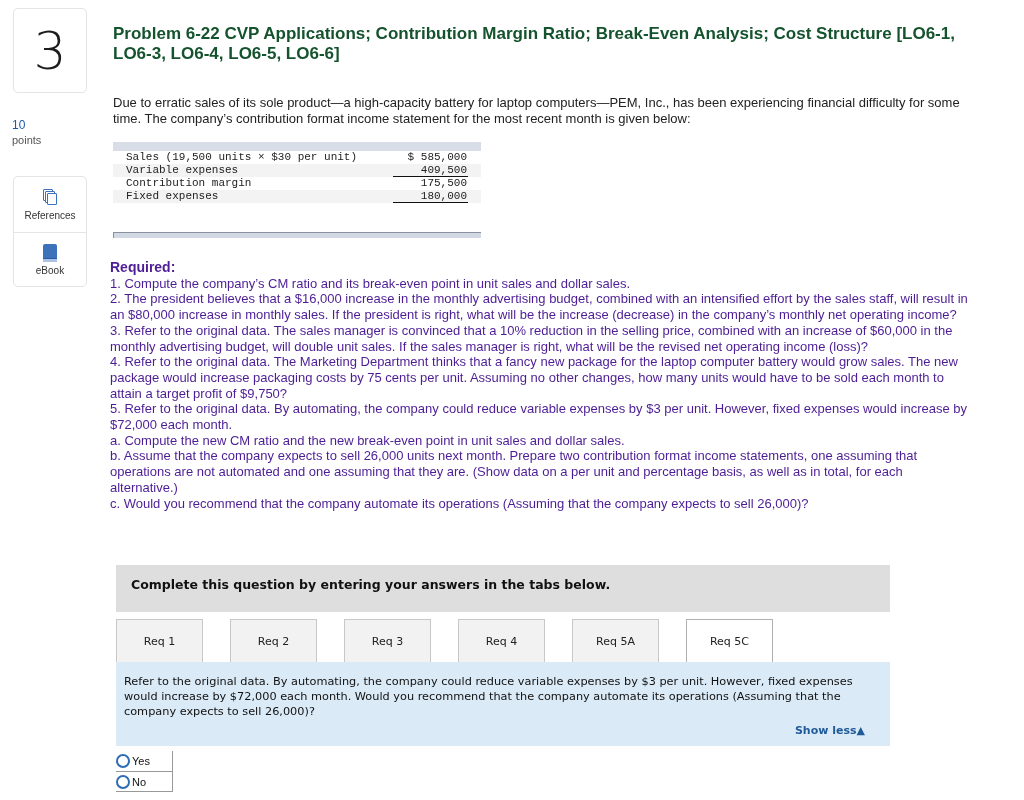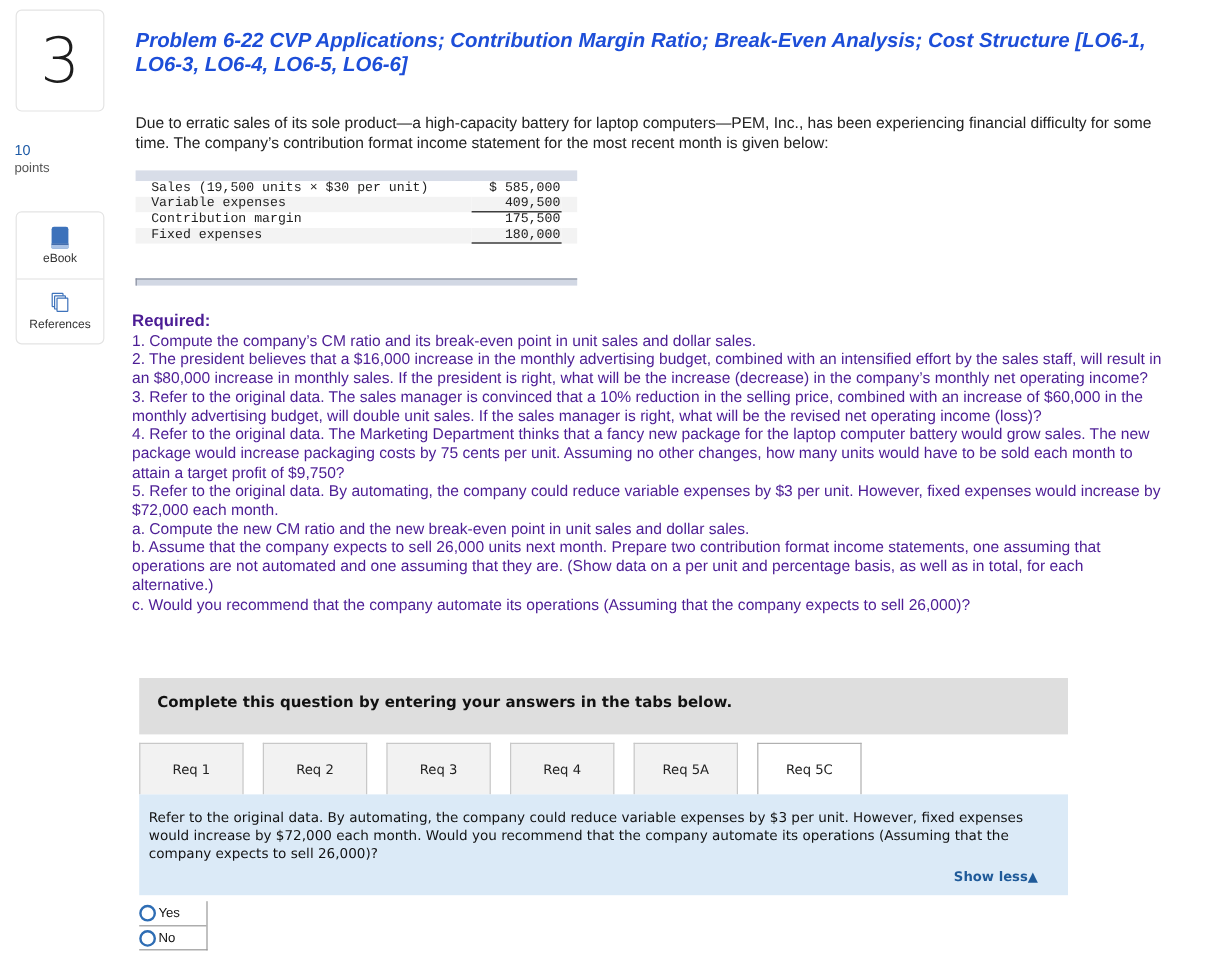--- a/index.html
+++ b/index.html
@@ -22,21 +22,21 @@
   .tool { height: 55px; display: flex; flex-direction: column; align-items: center; justify-content: center; cursor: pointer; }
   .tool + .tool { border-top: 1px solid #e4e4e4; }
   .tool-label { font-size: 10px; color: #333; margin-top: 3px; }
   .book-icon { width: 14px; height: 18px; background: #3d72bb; border-radius: 2px 2px 1px 1px; position: relative; }
   .book-icon::after { content: ""; position: absolute; left: 0; right: 0; bottom: 0; height: 3px; background: #a9c2e6; border-top: 1px solid #2c5aa0; }
   .refs-icon { width: 16px; height: 18px; position: relative; }
   .refs-icon span { position: absolute; width: 10px; height: 12px; border: 1.5px solid #3d72bb; background: #fff; border-radius: 1px; }
 
   .title {
     position: absolute; left: 113px; top: 24px; width: 880px;
-    font-size: 17px; font-weight: bold; line-height: 20px; color: #1d4ed8; font-style: italic;
+    font-size: 17px; font-weight: bold; line-height: 20px; color: #14532d;
   }
   .intro {
     position: absolute; left: 113px; top: 95px; width: 860px;
     font-size: 13px; line-height: 15.5px; color: #222;
   }
 
   .stmt-wrap { position: absolute; left: 113px; top: 142px; width: 368px; height: 97px; }
   .stmt-topbar { height: 9px; background: #d8dde8; }
   .stmt-botbar { position: absolute; left: 0; top: 90px; width: 368px; height: 6px; background: #d2d8e4; border-top: 1.5px solid #8a90a0; border-left: 1px solid #8a90a0; }
   .stmt-table { border-collapse: collapse; font-family: "Liberation Mono", monospace; font-size: 11px; color: #222; width: 368px; }
@@ -52,21 +52,21 @@
 
   .required { position: absolute; left: 110px; top: 260px; width: 860px; font-size: 13px; line-height: 15.7px; color: #4c1d95; }
   .required .req-head { font-weight: bold; font-size: 14px; }
 
   .complete-bar {
     position: absolute; left: 116px; top: 565px; width: 774px; height: 47px;
     background: #dedede; font-family: "DejaVu Sans", sans-serif; font-size: 12.5px; font-weight: bold;
     color: #111; padding: 12px 0 0 15px;
   }
 
-  .tabs { position: absolute; left: 116px; top: 619px; display: flex; }
+  .tabs { position: absolute; left: 116px; top: 619px; display: flex; gap: 11px; }
   .tab {
     width: 87px; height: 43px; background: #f2f2f2; border: 1px solid #c8c8c8; border-bottom: none;
     font-family: "DejaVu Sans", sans-serif; font-size: 11px; color: #222;
     display: flex; align-items: center; justify-content: center; cursor: pointer; margin-right: 0;
   }
   .tab + .tab { margin-left: 16px; }
   .tab.active { background: #fff; border-color: #b0b0b0; }
 
   .prompt-box {
     position: absolute; left: 116px; top: 662px; width: 774px; height: 84px;
@@ -85,30 +85,30 @@
 </style>
 </head>
 <body>
 
 <div class="qnum-box">3</div>
 <div class="points-val">10</div>
 <div class="points-lbl">points</div>
 
 <div class="side-tools">
   <div class="tool">
-    <span class="book-icon"></span>
-    <span class="tool-label">eBook</span>
-  </div>
-  <div class="tool">
     <span class="refs-icon">
       <span style="left:1px;top:0;"></span>
       <span style="left:3px;top:2px;"></span>
       <span style="left:5px;top:4px;"></span>
     </span>
     <span class="tool-label">References</span>
+  </div>
+  <div class="tool">
+    <span class="book-icon"></span>
+    <span class="tool-label">eBook</span>
   </div>
 </div>
 
 <div class="title">Problem 6-22 CVP Applications; Contribution Margin Ratio; Break-Even Analysis; Cost Structure [LO6-1, LO6-3, LO6-4, LO6-5, LO6-6]</div>
 <div class="intro">Due to erratic sales of its sole product—a high-capacity battery for laptop computers—PEM, Inc., has been experiencing financial difficulty for some time. The company’s contribution format income statement for the most recent month is given below:</div>
 
 <div class="stmt-wrap">
   <div class="stmt-topbar"></div>
   <table class="stmt-table">
     <tbody>

